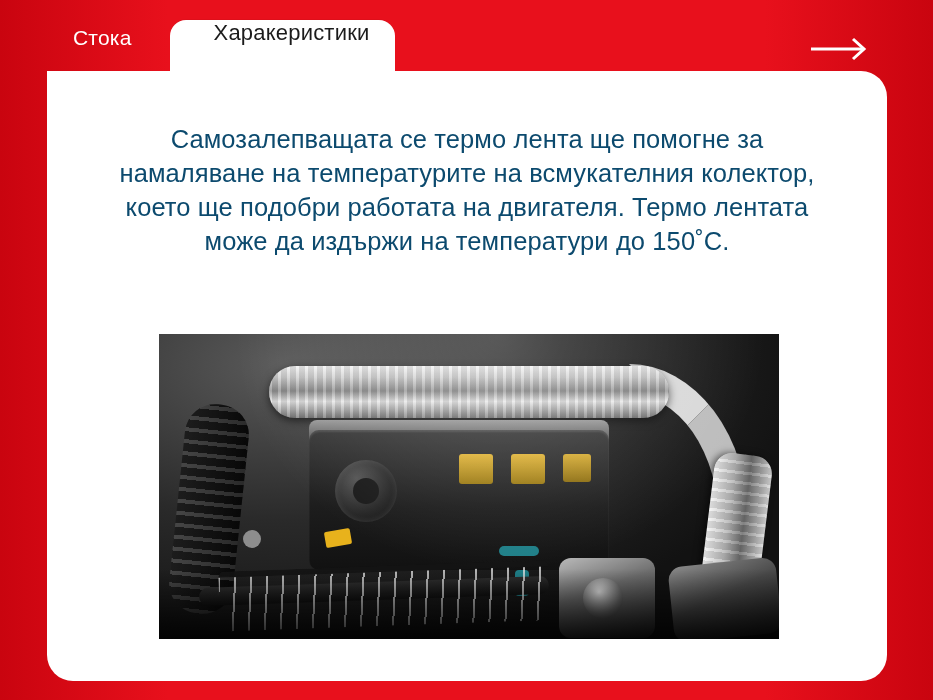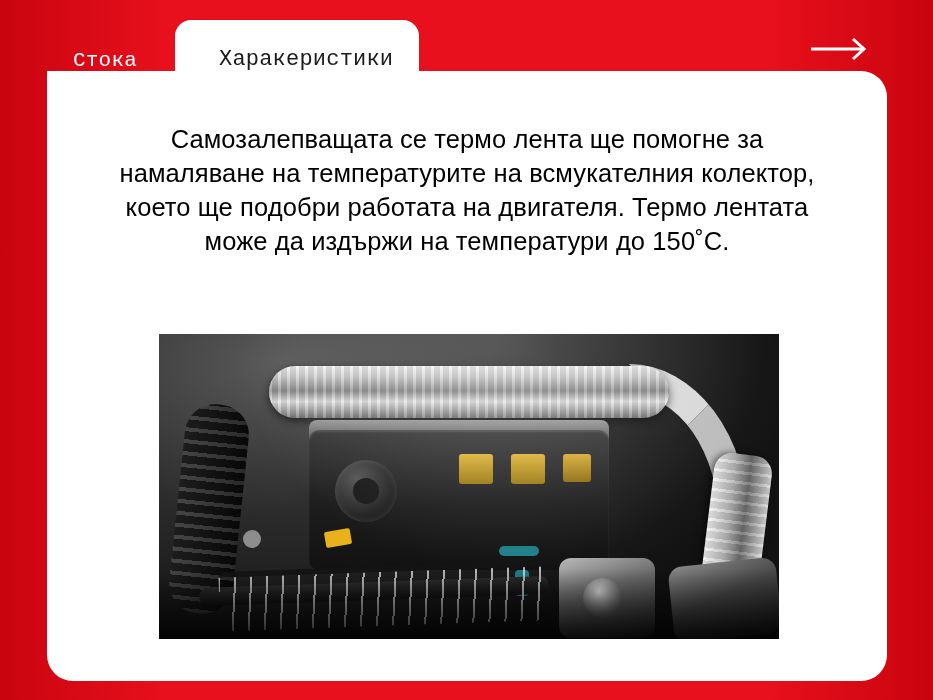--- a/index.html
+++ b/index.html
@@ -28,30 +28,29 @@
     width: 840px;
     height: 52px;
     display: flex;
     align-items: flex-end;
     gap: 12px;
   }
   .tab {
     height: 46px;
     padding: 0 26px;
     display: flex;
-    align-items: flex-end;
+    align-items: flex-start;
     justify-content: center;
     border-radius: 14px 14px 0 0;
     font-size: 21px;
     letter-spacing: 0.2px;
     color: #ffffff;
     background: transparent;
     cursor: pointer;
     white-space: nowrap;
-    font-family: Liberation Mono, monospace;
   }
   .tab.active {
     height: 52px;
     background: #ffffff;
     color: #1b1b1b;
     border-radius: 16px 16px 0 0;
     font-size: 22px;
     box-shadow: 0 -1px 0 rgba(0,0,0,0.04);
     padding-left: 44px;
   }
@@ -78,21 +77,21 @@
     border-radius: 26px;
     border-top-left-radius: 0;
     overflow: hidden;
   }
   #desc {
     margin: 0;
     padding: 52px 58px 0 58px;
     text-align: center;
     font-size: 25.5px;
     line-height: 1.33;
-    color: #000000;
+    color: #0c4a6e;
     letter-spacing: 0.1px;
   }
   #photo-wrap {
     position: absolute;
     left: 112px;
     top: 263px;
     width: 620px;
     height: 305px;
     background: #000;
     overflow: hidden;

